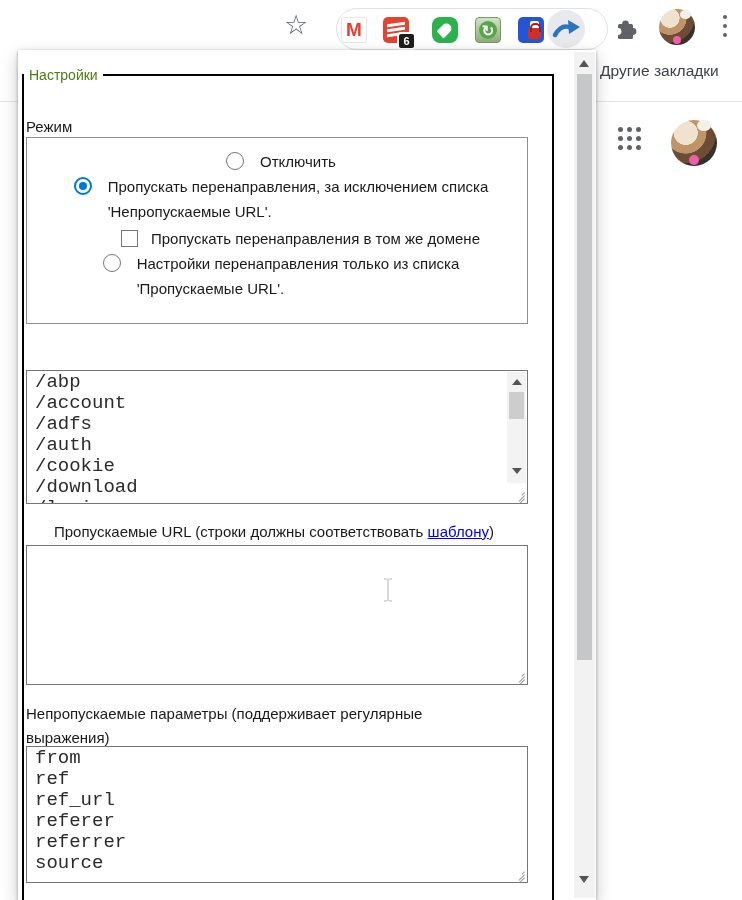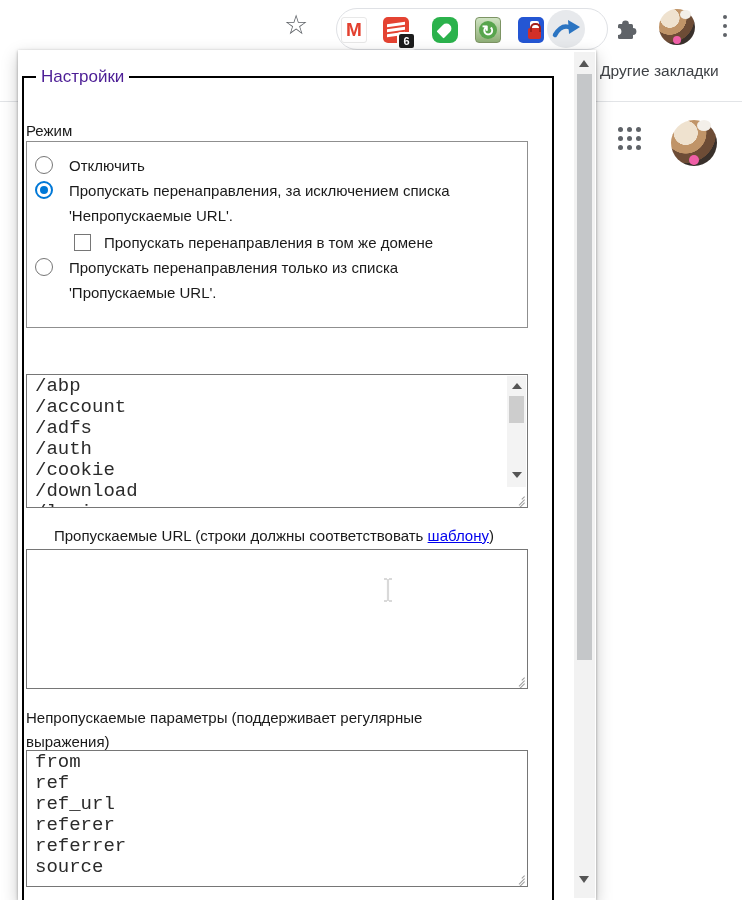--- a/index.html
+++ b/index.html
@@ -63,28 +63,28 @@
     overflow:hidden; box-shadow:0 1px 3px rgba(0,0,0,.35), 0 6px 16px rgba(0,0,0,.22); }
   .p-scroll { position:absolute; right:1px; top:2px; width:21px; height:846px; background:#f2f2f2; }
   .p-scroll .up { position:absolute; left:5px; top:8px; width:0; height:0;
     border-left:5.5px solid transparent; border-right:5.5px solid transparent; border-bottom:7px solid #555; }
   .p-scroll .down { position:absolute; left:5px; top:824px; width:0; height:0;
     border-left:5.5px solid transparent; border-right:5.5px solid transparent; border-top:7px solid #555; }
   .p-scroll .thumb { position:absolute; left:3px; top:22px; width:15px; height:586px; background:#c5c7c9; }
 
   fieldset.settings { position:absolute; left:4px; top:17px; width:532px; height:900px;
     border:2px solid #000; background:#fff; }
-  fieldset.settings legend { margin-left:12px; padding:0 5px; font-size:17px; color:#4c1d95; }
+  fieldset.settings legend { padding:0 5px; font-size:14px; color:#4d7c0f; }
 
   .abs { position:absolute; left:2px; width:502px; }
   .sec-label { font-size:15px; color:#1a1a1a; }
   .pre-line { white-space:pre-line; }
 
   .groupbox { top:54px; height:187px; border:1px solid #8f8f8f; padding:11px 0 0 8px; overflow:hidden; }
-  .row { display:flex; align-items:flex-start; }
+  .row { display:flex; align-items:flex-start;justify-content:center; }
   .row .txt { font-size:15px; line-height:25px; color:#1a1a1a; }
   .radio { width:18px; height:18px; border:1.5px solid #767676; border-radius:50%;
     background:#fff; flex:none; margin:3px 16px 0 0; }
   .radio.selected { border:2px solid #0078d7; position:relative; }
   .radio.selected::after { content:""; position:absolute; inset:3px; border-radius:50%; background:#0078d7; }
   .checkbox { width:17px; height:17px; border:1.5px solid #767676; background:#fff;
     flex:none; margin:4px 13px 0 0; }
   .cb-row { margin-left:39px; margin-top:2px; }
 
   .mono-box { border:1px solid #767676; background:#fff; overflow:hidden; }
@@ -186,21 +186,21 @@
           <span class="radio selected"></span>
           <span class="txt pre-line">Пропускать перенаправления, за исключением списка
 'Непропускаемые URL'.</span>
         </div>
         <div class="row cb-row">
           <span class="checkbox"></span>
           <span class="txt">Пропускать перенаправления в том же домене</span>
         </div>
         <div class="row">
           <span class="radio"></span>
-          <span class="txt pre-line">Пропускать перенаправления только из списка
+          <span class="txt pre-line">Настройки перенаправления только из списка
 'Пропускаемые URL'.</span>
         </div>
       </div>
 
       <div class="abs mono-box ta1">
         <pre>/abp
 /account
 /adfs
 /auth
 /cookie

